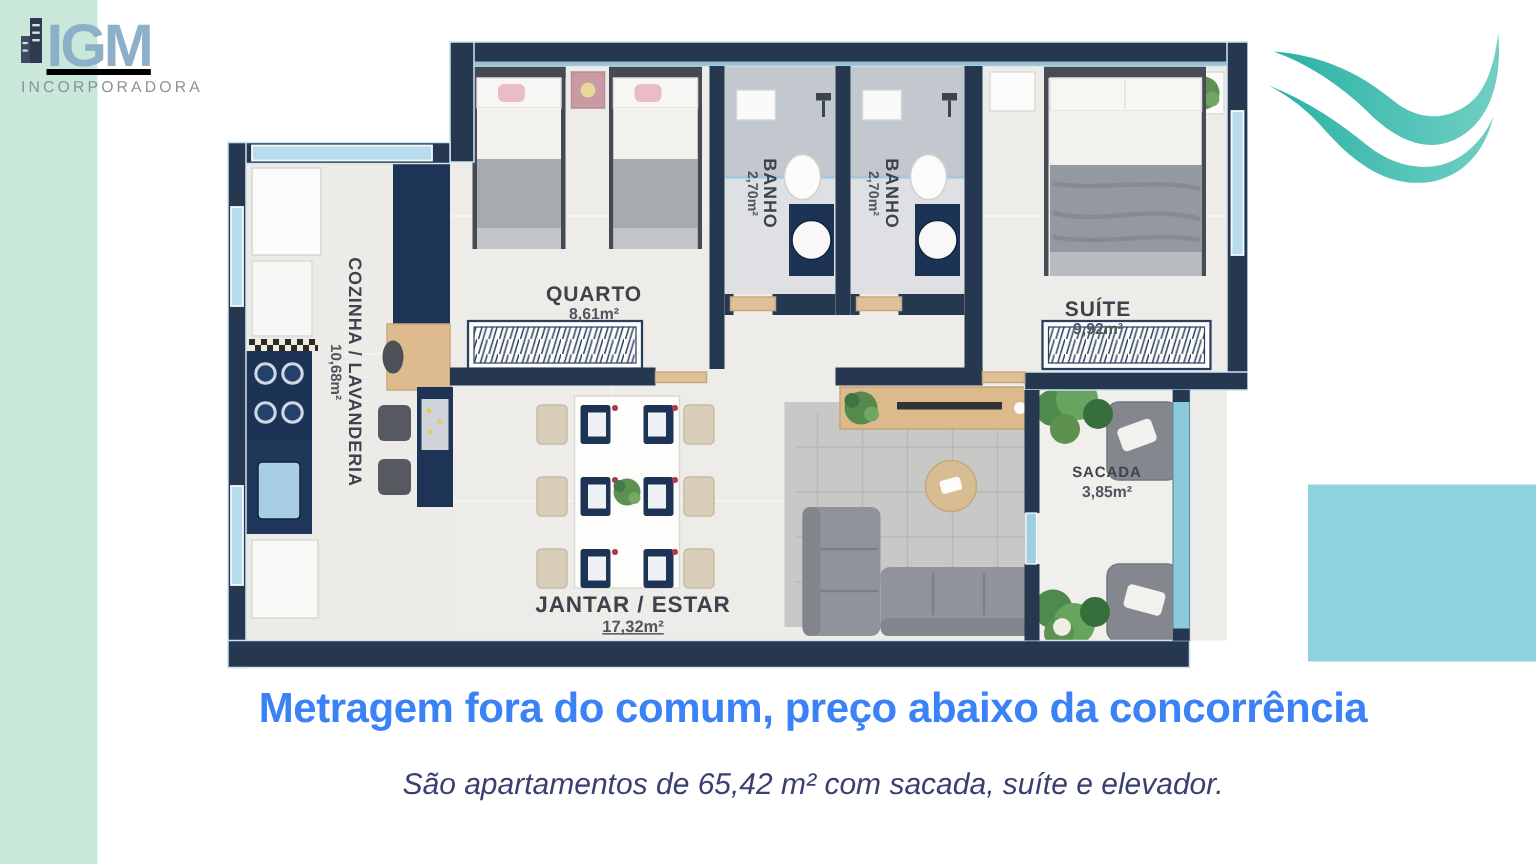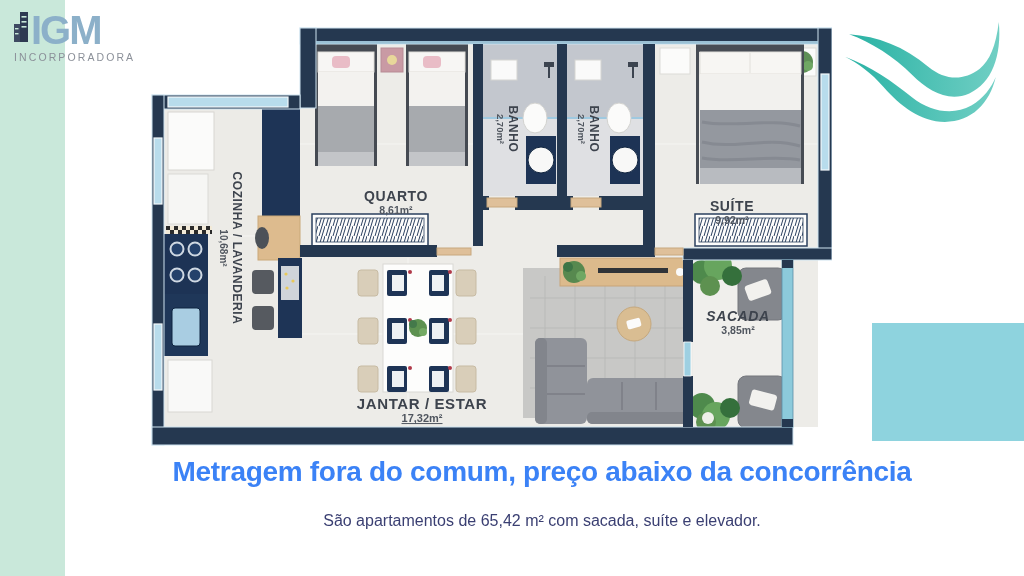--- a/index.html
+++ b/index.html
@@ -5,21 +5,21 @@
   html,body{margin:0;padding:0;background:#ffffff;}
   .slide{
     position:relative;width:1024px;height:576px;background:#ffffff;overflow:hidden;
     font-family:"Liberation Sans",sans-serif;
   }
   .left-strip{position:absolute;left:0;top:0;width:65px;height:576px;background:#c9e8da;}
   .right-block{position:absolute;left:872px;top:323px;width:152px;height:118px;background:#8ed3de;}
 
   
   .logo{position:absolute;left:14px;top:10px;width:160px;}
-  .logo-row{display:flex;align-items:flex-end;}
+  .logo-row{display:flex;align-items:flex-end;text-decoration:underline;}
   .logo-mark{margin-right:2px;margin-bottom:4px;}
   .logo-text{font-size:40px;font-weight:bold;color:#8cb0c9;letter-spacing:-2px;line-height:1;}
   .logo-sub{font-size:10.5px;color:#8b9099;letter-spacing:2.1px;margin-top:1px;}
 
   .wave{position:absolute;left:842px;top:16px;width:165px;height:112px;}
 
   
   .plan{position:absolute;left:150px;top:26px;width:682px;height:420px;}
   .plan svg{position:absolute;left:0;top:0;}
   .room-label{
@@ -27,29 +27,29 @@
     color:#3d434d;font-weight:bold;line-height:1.15;white-space:nowrap;
   }
   .room-label.rot{transform:translate(-50%,-50%) rotate(90deg);}
   .room-label .name{display:block;letter-spacing:0.6px;}
   .room-label .area{display:block;font-weight:bold;color:#50565f;}
   .lbl-quarto .name{font-size:14px;}   .lbl-quarto .area{font-size:10.5px;}
   .lbl-banho  .name{font-size:12px;}   .lbl-banho  .area{font-size:9.5px;}
   .lbl-suite  .name{font-size:14px;margin-top:20px;}   .lbl-suite  .area{font-size:10.5px;}
   .lbl-coz    .name{font-size:12px;}   .lbl-coz    .area{font-size:10px;}
   .lbl-jantar .name{font-size:15px;text-align:center;}   .lbl-jantar .area{font-size:11px;text-decoration:underline;}
-  .lbl-sacada .name{font-size:14px;font-style:italic;} .lbl-sacada .area{font-size:10.5px;}
+  .lbl-sacada .name{font-size:10px;} .lbl-sacada .area{font-size:10.5px;}
 
   .headline{
     position:absolute;left:60px;right:0;top:456px;text-align:center;
     font-size:28px;font-weight:bold;color:#3b82f6;letter-spacing:-0.3px;
   }
   .subheadline{
     position:absolute;left:60px;right:0;top:512px;text-align:center;
-    font-size:16px;color:#3a3f72;
+    font-size:20px;color:#3a3f72;font-style:italic;
   }
 </style>
 </head>
 <body>
 
 <div class="slide">
 
   <div class="left-strip"></div>
   <div class="right-block"></div>
 

